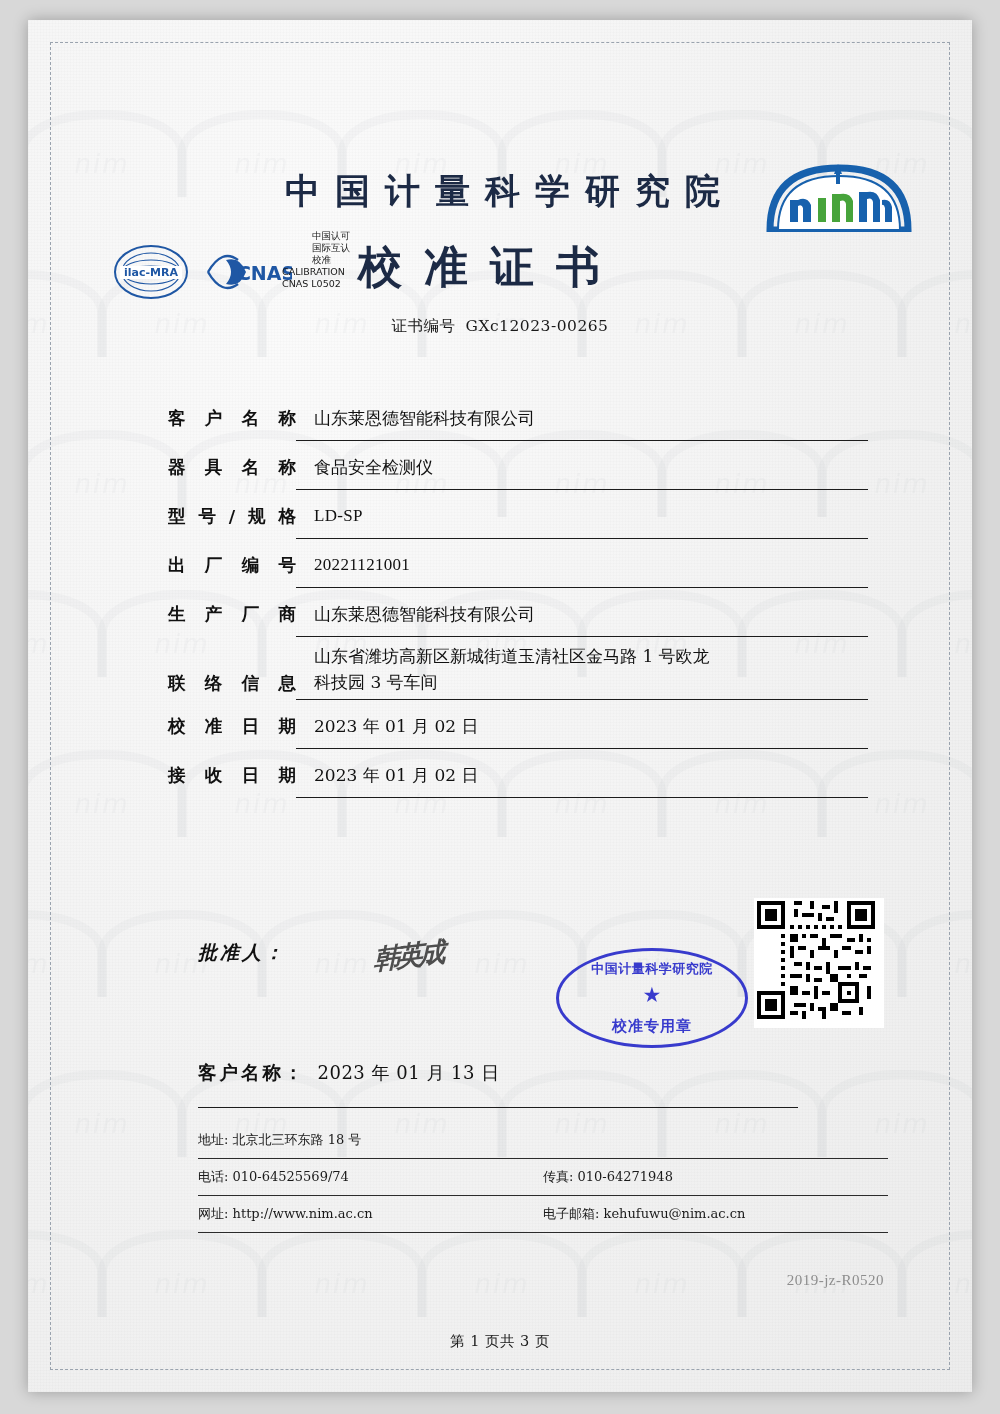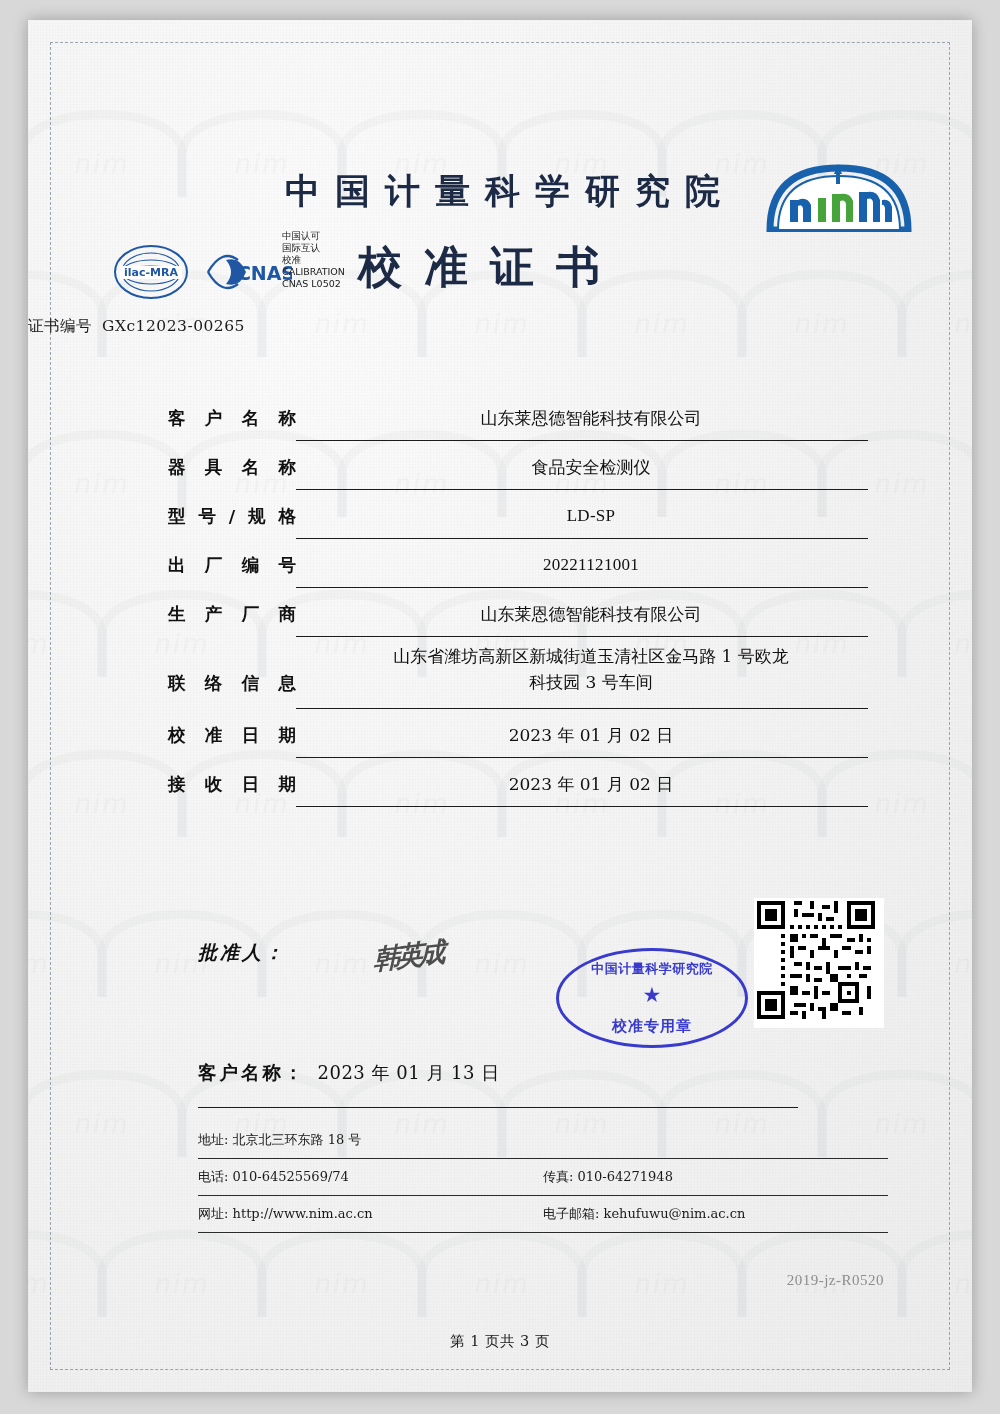--- a/index.html
+++ b/index.html
@@ -127,26 +127,27 @@
   .cnas-text {
     position: absolute;
     left: 254px;
     top: 210px;
     width: 76px;
     font-family: "DejaVu Sans", sans-serif;
     font-size: 9.5px;
     line-height: 1.25;
     color: #1a1a1a;
   }
-  .cnas-text .cn { letter-spacing: 0px; }
+  .cnas-text .cn { letter-spacing: 0px; margin-left: 30px; }
 
   .cert-no {
     position: absolute;
     left: 0; right: 0;
     top: 296px;
+    text-align: center;
     font-family: "DejaVu Serif", serif;
     font-size: 15.5px;
     color: #1a1a1a;
     letter-spacing: 0.5px;
   }
   .cert-no .label { margin-right: 10px; }
 
   
   .fields {
     position: absolute;
@@ -175,23 +176,22 @@
   .fval {
     flex: 1;
     border-bottom: 1px solid #1c1c1c;
     padding: 13px 0 5px 18px;
     font-family: "DejaVu Serif", serif;
     font-size: 17px;
     color: #111;
     min-height: 30px;
     line-height: 1.55;
     white-space: pre-line;
-    text-align: center;
-  }
-  .row.two-line .fval { padding-top: 6px; padding-bottom: 12px; }
+  }
+  .row.two-line .fval { padding-top: 6px; padding-bottom: 3px; }
   .row.two-line .flabel { padding-top: 34px; }
   .fval.mono { font-family: "Liberation Serif", serif; letter-spacing: 0.3px; }
 
   
   .approver {
     position: absolute;
     left: 170px;
     top: 920px;
     font-family: "DejaVu Serif", serif;
     font-size: 19px;

